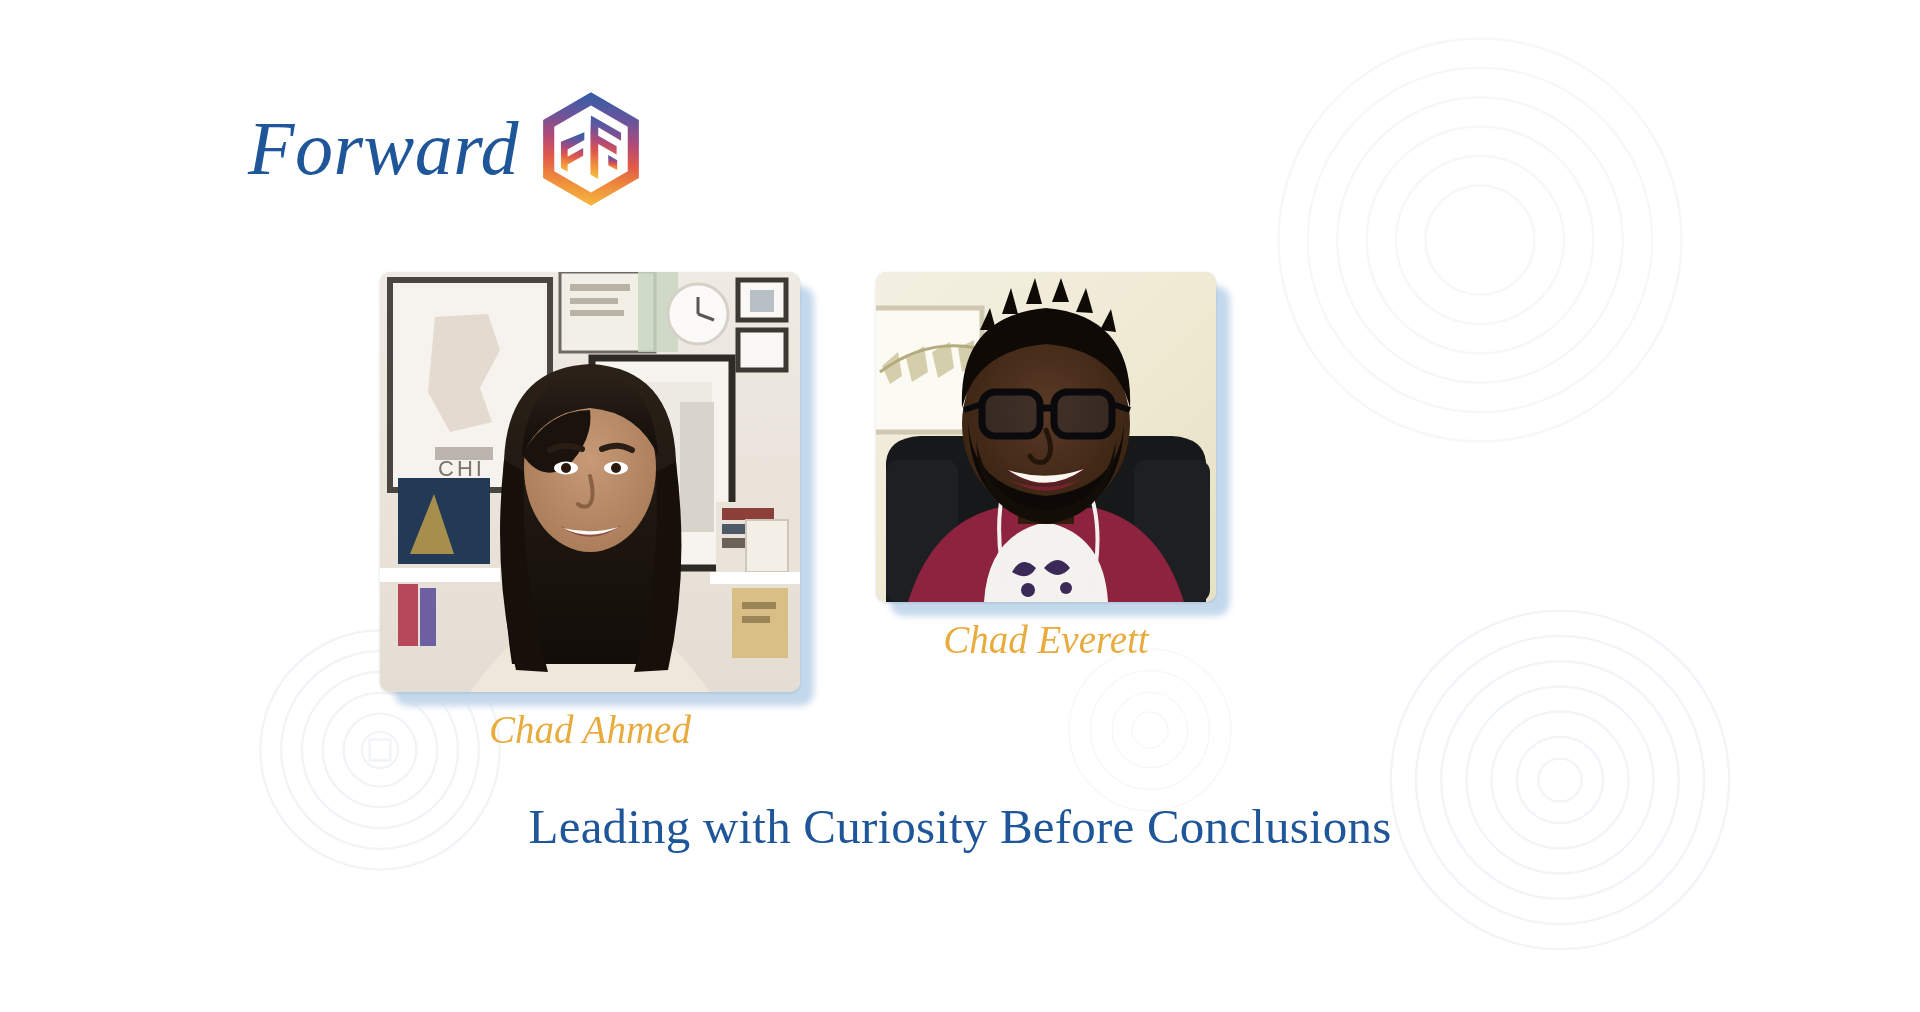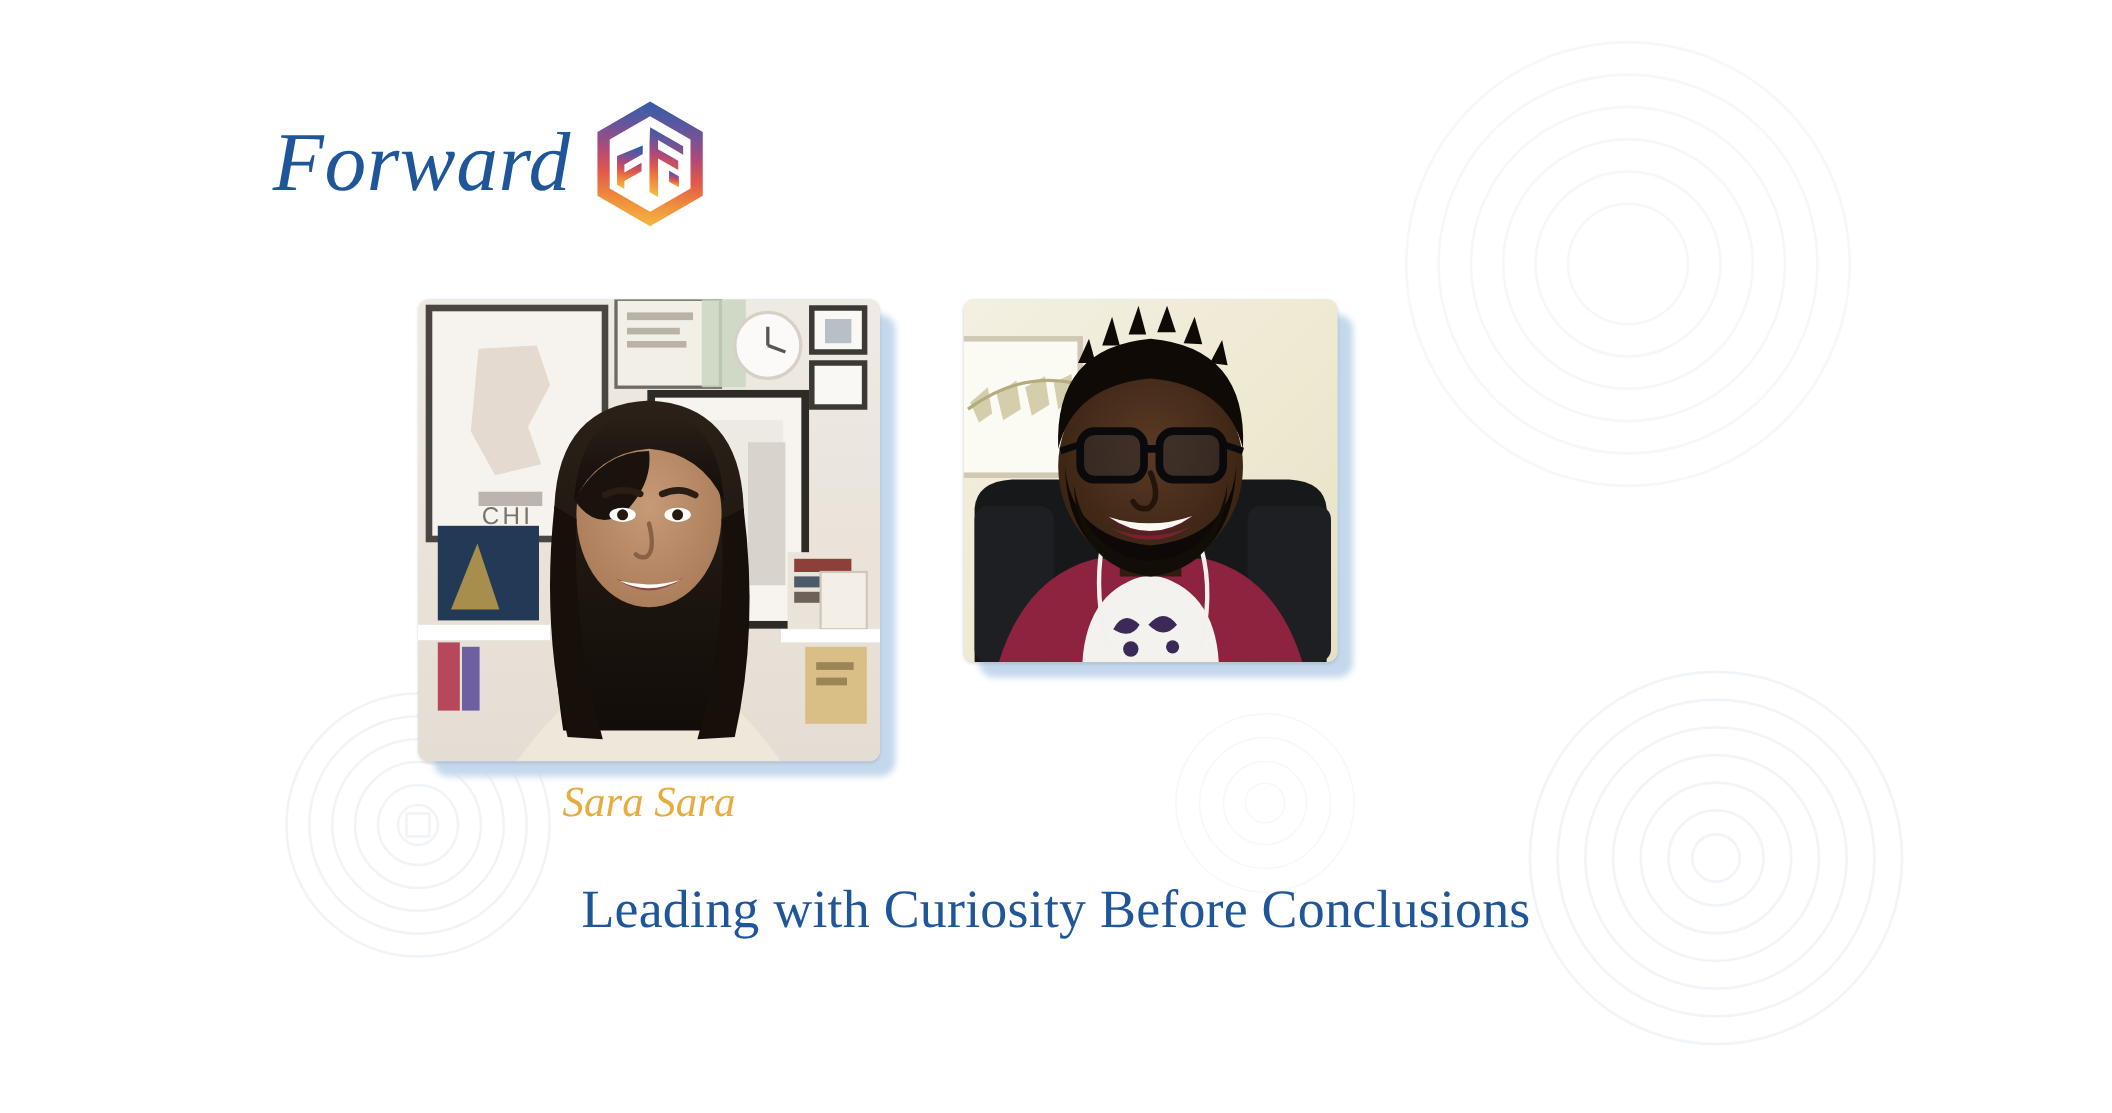--- a/index.html
+++ b/index.html
@@ -282,21 +282,21 @@
 
               <path d="M180 254 Q210 276 242 253 Q212 268 180 254 Z" fill="#8e4a42"></path>
               <path d="M183 256 Q210 270 239 255 Q211 263 183 256 Z" fill="#fdfbf7"></path>
 
               <path d="M124 188 Q112 300 136 398 L168 400 Q140 300 144 200 Z" fill="#17100a"></path>
               <path d="M296 190 Q310 300 288 398 L254 400 Q282 300 276 200 Z" fill="#17100a"></path>
             </g>
           </svg>
         </div>
       </div>
-      <div class="speaker-name">Sara Sara</div>
+      <div class="speaker-name">Chad Ahmed</div>
     </div>
 
     <div class="speaker">
       <div class="thumb-wrap">
         <div class="thumb">
           <svg width="340" height="330" viewBox="0 0 340 330">
             <defs>
               <clipPath id="clip2">
                   <rect x="0" y="0" width="340" height="330" rx="10"></rect>
                 </clipPath>
@@ -367,19 +367,20 @@
 
               <path d="M170 158 Q180 182 168 190 Q158 192 154 184" stroke="#24150a" stroke-width="5" fill="none" stroke-linecap="round"></path>
 
               <path d="M128 196 Q170 232 212 195 Q170 214 128 196 Z" fill="#5d1c28"></path>
               <path d="M132 198 Q170 224 208 197 Q170 210 132 198 Z" fill="#fbf8f2"></path>
               <path d="M134 208 Q170 230 206 207 Q170 222 134 208 Z" fill="#7b2030"></path>
             </g>
           </svg>
         </div>
       </div>
+      <div class="speaker-name">Chad Everett</div>
     </div>
 
   </div>
 
   <div class="episode-title">Leading with Curiosity Before Conclusions</div>
 
 </div>
 
 </body></html>

